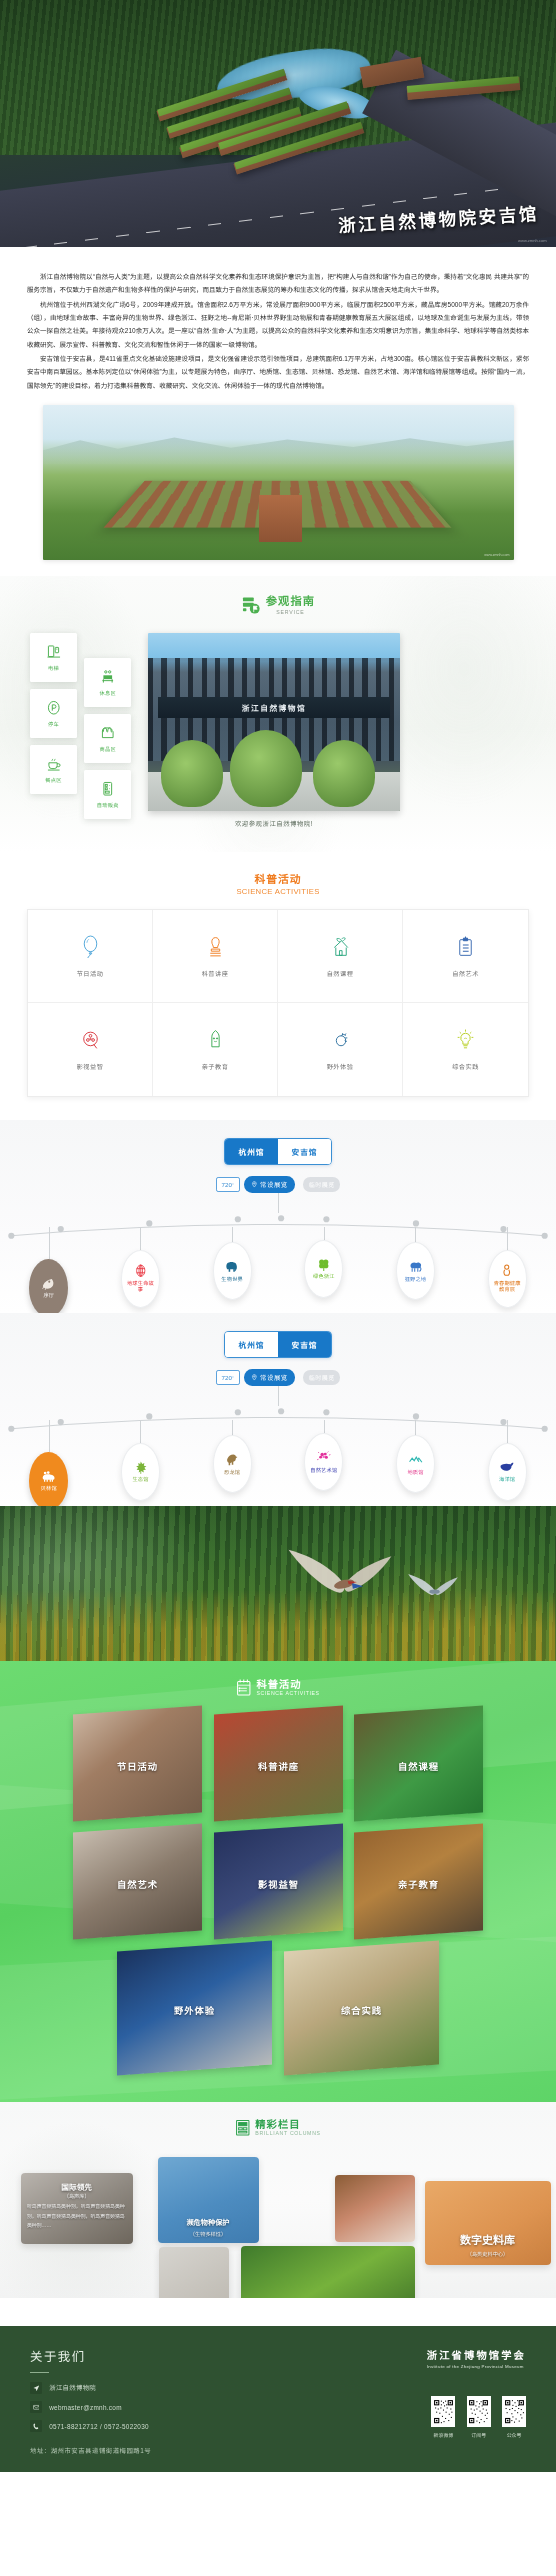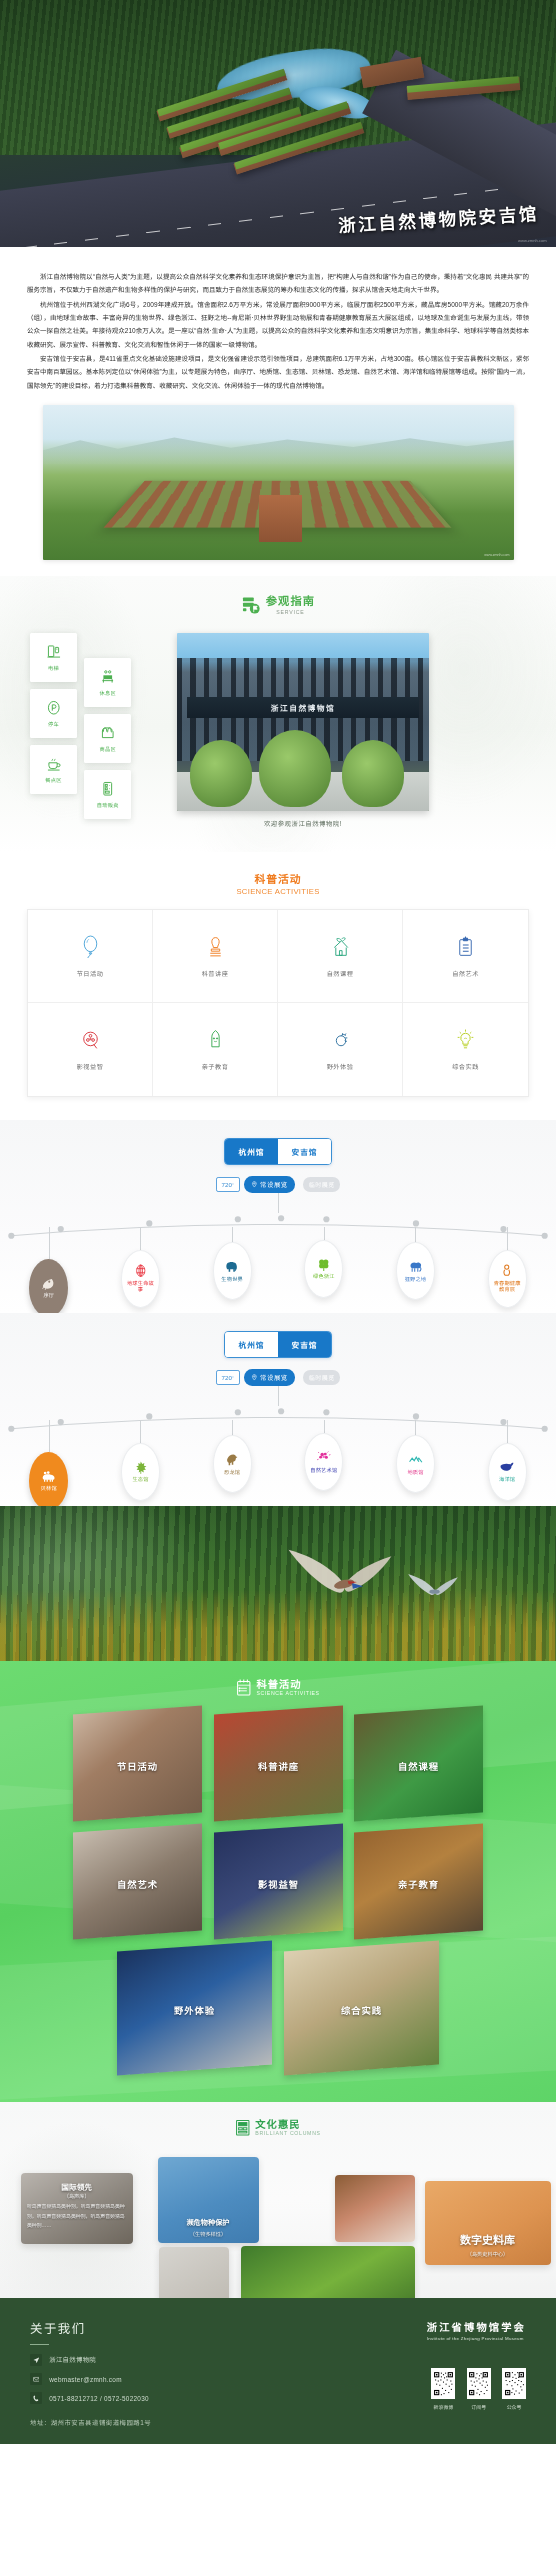--- a/index.html
+++ b/index.html
@@ -130,21 +130,21 @@
   .tile-col { display:flex; flex-direction:column; gap:7.2px; }
   .tile-col.offset { margin-top:25px; }
   .tile {
     width:47px; height:49px; background:#fff; border-radius:1.5px;
     box-shadow: 0 1.5px 6.2px rgba(60,80,60,.16);
     display:flex; flex-direction:column; align-items:center; justify-content:center; gap:4.1px;
   }
   .tile svg { width:15.5px; height:15.5px; }
   .tile span { font-size:5.2px; color:#4cb050; letter-spacing:0.3px; }
 
-  .service-photo-wrap { margin-left:29px; }
+  .service-photo-wrap { }
   .service-photo {
     width:252px; height:178px; border-radius:1px; overflow:hidden; position:relative;
     box-shadow: 0 2.1px 7.2px rgba(0,0,0,.18);
     background: linear-gradient(180deg,#9fd2ef 0%, #7cbfe6 16%, #5e6a74 22%, #3c4752 50%, #43525c 70%, #6f8a5d 100%);
   }
   .service-photo .facade {
     position:absolute; left:0; top:14%; width:100%; height:58%;
     background: repeating-linear-gradient(90deg, rgba(25,35,45,.85) 0 5.2px, rgba(80,105,125,.55) 5.2px 13.4px);
   }
   .service-photo .band {
@@ -287,21 +287,21 @@
   .col-head .ch-en { font-size:5.2px; color:#8fb89a; letter-spacing:0.7px; }
 
   .col-stage { position:relative; height:129px; margin: 0 15.5px; }
   .c-card { position:absolute; border-radius:4.1px; overflow:hidden; box-shadow: 0 2.1px 7.2px rgba(0,0,0,.12); }
   .c-title { position:absolute; left:0; right:0; text-align:center; color:#fff; font-weight:700; text-shadow:0 1px 2.6px rgba(0,0,0,.5); }
   .c-sub { position:absolute; left:0; right:0; text-align:center; color:#f0f0f0; text-shadow:0 0.5px 2.1px rgba(0,0,0,.5); }
   .c-desc { position:absolute; left:6.2px; right:6.2px; color:#f2f2f2; font-size:4.9px; line-height:1.9; text-shadow:0 0.5px 1.5px rgba(0,0,0,.45); }
 
   
   .footer {
-    width:556px; background:#2f5131; color:#dfe9df; padding: 20.6px 0 17.5px; position:relative;
+    width:556px; background:#2f5131; color:#dfe9df; padding: 20.6px 0 17.5px; position:relative;margin-top:28px;
   }
   .footer .inner { display:flex; padding: 0 30px; }
   .f-left { width:278px; }
   .f-h { font-size:12.4px; color:#e6efe6; letter-spacing:1.5px; }
   .f-rule { width:18.5px; height:0.5px; background:#8fae8f; margin:7.2px 0 9.3px; }
   .f-item { display:flex; align-items:center; gap:7.2px; margin-bottom:7.2px; }
   .f-ico { width:12px; height:12px; background:#28472a; border-radius:1px; display:flex; align-items:center; justify-content:center; }
   .f-ico svg { width:6.7px; height:6.7px; }
   .f-item span { font-size:6.4px; color:#cfdccf; letter-spacing:0.3px; }
   .f-addr { margin-top:13.4px; font-size:6.4px; color:#b7c9b7; letter-spacing:0.5px; }
@@ -831,21 +831,21 @@
     <div class="wm"></div>
     <div class="col-head">
       <svg viewBox="0 0 30 34" fill="none" stroke="#2fa24f" stroke-width="2">
         <rect x="3" y="3" width="24" height="28" rx="1"></rect>
         <rect x="7" y="7" width="16" height="6" fill="#2fa24f"></rect>
         <rect x="7" y="17" width="7" height="4"></rect>
           <rect x="16" y="17" width="7" height="4"></rect>
         <rect x="7" y="24" width="16" height="3"></rect>
       </svg>
       <div>
-        <div class="ch-cn">文化惠民</div>
+        <div class="ch-cn">精彩栏目</div>
         <div class="ch-en">BRILLIANT COLUMNS</div>
       </div>
     </div>
 
     <div class="col-stage">
 
       <div class="c-card" style="left:5.2px;top:19.6px;width:112px;height:71px;background:linear-gradient(150deg,#b9b4ae,#8d877f 55%,#6d665c);">
         <div class="c-title" style="top:7.2px;font-size:7.7px;">国际领先</div>
         <div class="c-sub" style="top:18.5px;font-size:5.2px;">（鸟声库）</div>
         <div class="c-desc" style="top:29px;">听鸟声音频猜鸟类种别，听鸟声音频猜鸟类种别，听鸟声音频猜鸟类种别，听鸟声音频猜鸟类种别……</div>

